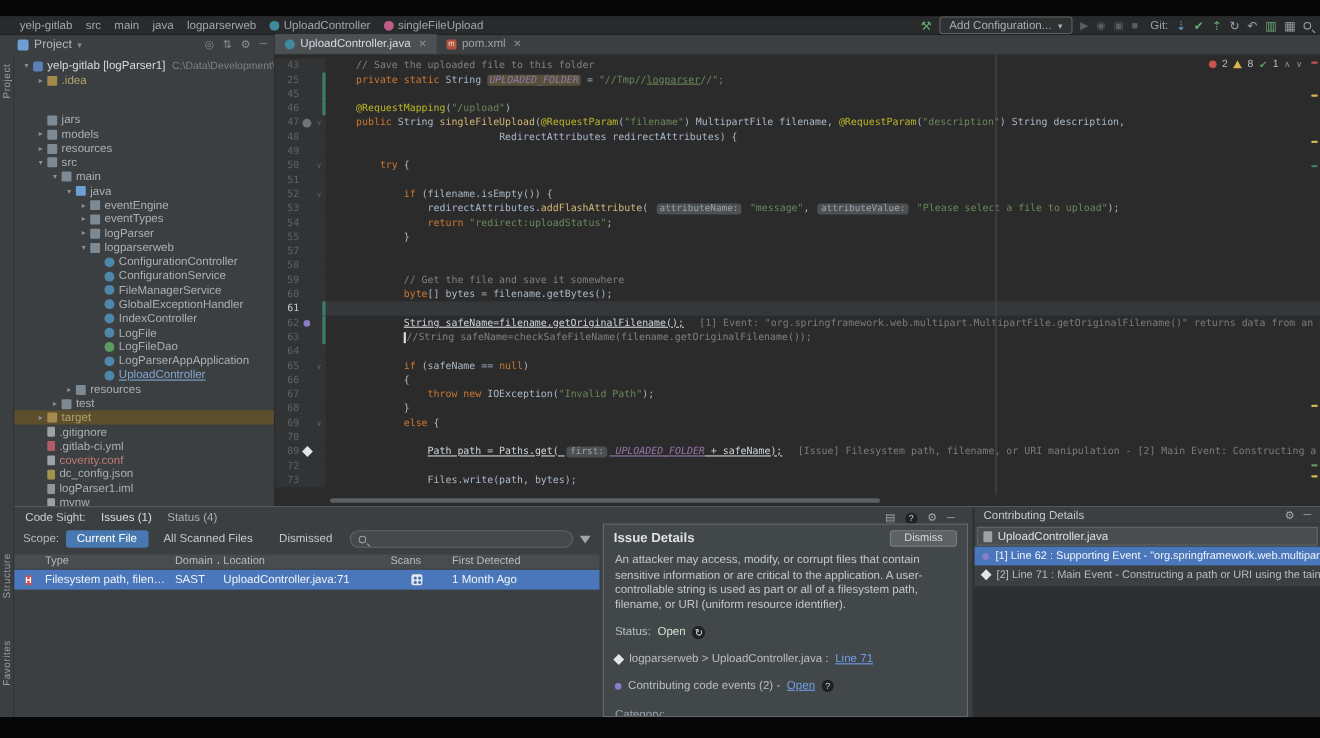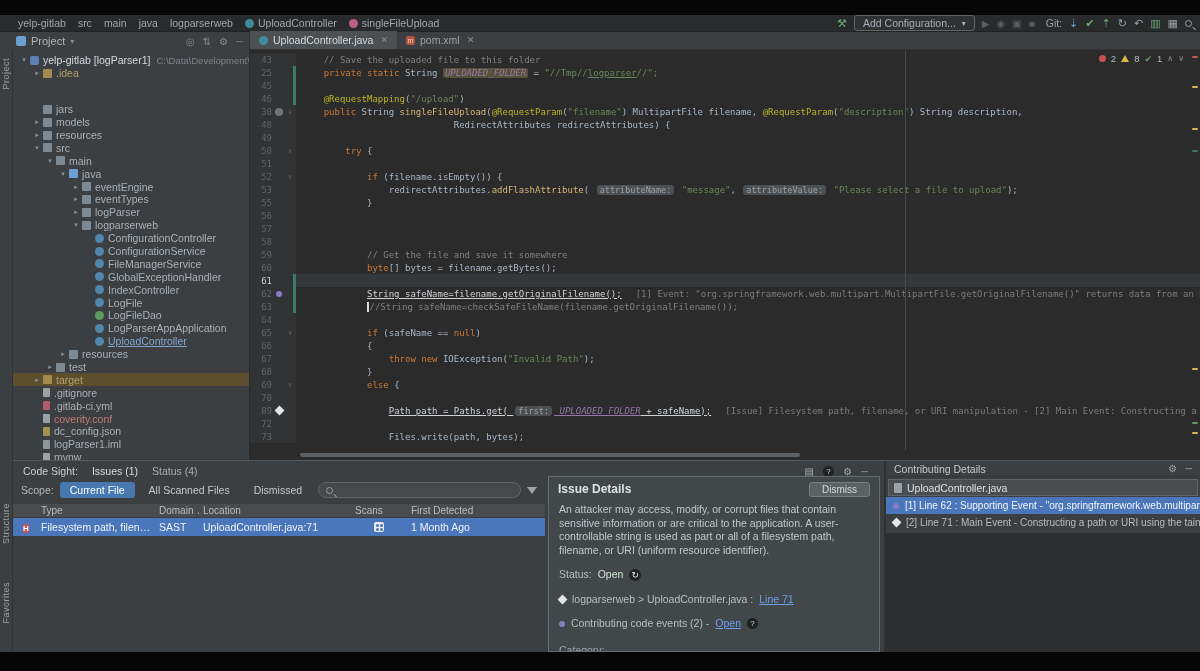--- a/index.html
+++ b/index.html
@@ -432,21 +432,21 @@
             <div class="gut">
               <span class="num">46</span>
               <span class="gslot"></span>
               <span class="fold"></span>
               <span class="vcsbar"></span>
             </div>
             <div class="codepart" style="padding-left: 27.68px;"><span class="a">@RequestMapping</span><span class="p">(</span><span class="s">"/upload"</span><span class="p">)</span></div>
           </div>
           <div class="eline">
             <div class="gut">
-              <span class="num">30</span>
+              <span class="num">47</span>
               <span class="gslot">
                 <span class="gi-method"></span>
               </span>
               <span class="fold">∨</span>
             </div>
             <div class="codepart" style="padding-left: 27.68px;"><span class="k">public </span><span class="p">String </span><span class="m">singleFileUpload</span><span class="p">(</span><span class="a">@RequestParam</span><span class="p">(</span><span class="s">"filename"</span><span class="p">) MultipartFile filename, </span><span class="a">@RequestParam</span><span class="p">(</span><span class="s">"description"</span><span class="p">) String description,</span></div>
           </div>
           <div class="eline">
             <div class="gut">
               <span class="num">48</span>
@@ -490,33 +490,33 @@
           <div class="eline">
             <div class="gut">
               <span class="num">53</span>
               <span class="gslot"></span>
               <span class="fold"></span>
             </div>
             <div class="codepart" style="padding-left: 92.72px;"><span class="p">redirectAttributes.</span><span class="m">addFlashAttribute</span><span class="p">( </span><span class="hch">attributeName:</span><span class="s"> "message"</span><span class="p">, </span><span class="hch">attributeValue:</span><span class="s"> "Please select a file to upload"</span><span class="p">);</span></div>
           </div>
           <div class="eline">
             <div class="gut">
+              <span class="num">54</span>
+              <span class="gslot"></span>
+              <span class="fold"></span>
+            </div>
+            <div class="codepart" style="padding-left: 92.72px;"><span class="k">return </span><span class="s">"redirect:uploadStatus"</span><span class="p">;</span></div>
+          </div>
+          <div class="eline">
+            <div class="gut">
               <span class="num">55</span>
               <span class="gslot"></span>
               <span class="fold"></span>
             </div>
             <div class="codepart" style="padding-left: 71.04px;"><span class="p">}</span></div>
-          </div>
-          <div class="eline">
-            <div class="gut">
-              <span class="num">56</span>
-              <span class="gslot"></span>
-              <span class="fold"></span>
-            </div>
-            <div class="codepart" style="padding-left: 6px;"></div>
           </div>
           <div class="eline">
             <div class="gut">
               <span class="num">57</span>
               <span class="gslot"></span>
               <span class="fold"></span>
             </div>
             <div class="codepart" style="padding-left: 6px;"></div>
           </div>
           <div class="eline">

